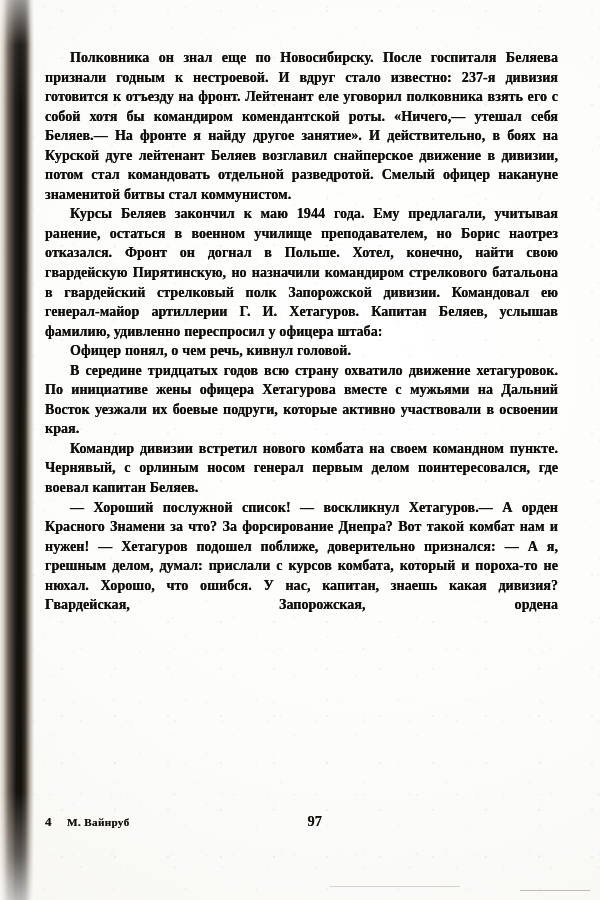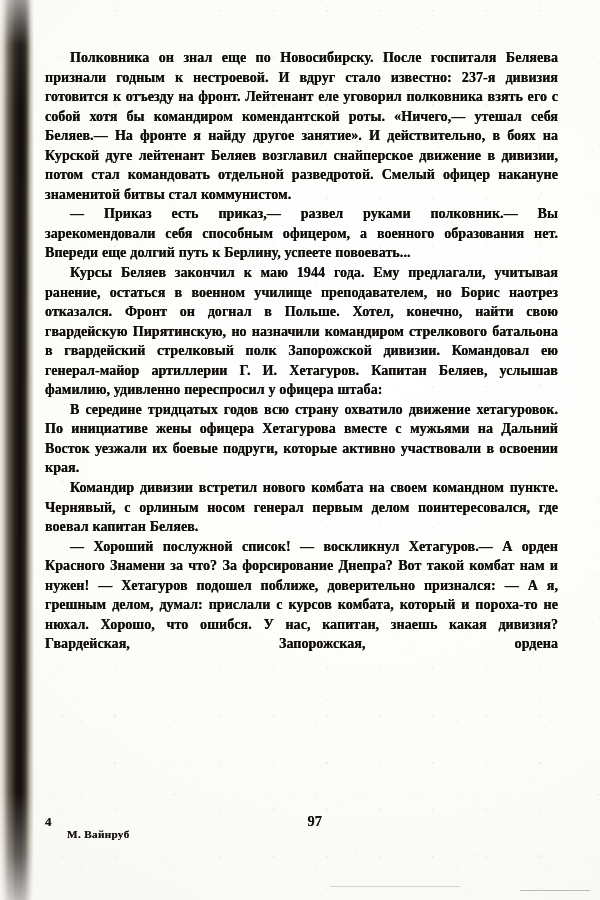--- a/index.html
+++ b/index.html
@@ -123,21 +123,21 @@
     left: 0;
     top: 2px;
     font-size: 13px;
     font-weight: 700;
     color: #14100c;
     text-shadow: 0 0 0.5px rgba(10,8,6,0.7);
   }
   #sig-author {
     position: absolute;
     left: 22px;
-    top: 16px;
+    top: 4px;
     font-size: 11.2px;
     font-weight: 700;
     letter-spacing: 0.03em;
     color: #14100c;
     text-shadow: 0 0 0.5px rgba(10,8,6,0.7);
   }
   #page-number {
     position: absolute;
     left: 237px;
     top: 1px;
@@ -166,22 +166,22 @@
 
   <div id="paper-field"></div>
   <div id="paper-speckle"></div>
 
   <div id="gutter-shadow"></div>
   <div id="gutter-skew"></div>
   <div id="gutter-shadow-taper"></div>
 
   <div id="text-column">
     <p class="para">Полковника он знал еще по Новосибирску. После госпиталя Беляева признали годным к нестроевой. И вдруг стало известно: 237-я дивизия готовится к отъезду на фронт. Лейтенант еле уговорил полковника взять его с собой хотя бы командиром комендантской роты. «Ничего,— утешал себя Беляев.— На фронте я найду другое занятие». И действительно, в боях на Курской дуге лейтенант Беляев возглавил снайперское движение в дивизии, потом стал командовать отдельной разведротой. Смелый офицер накануне знаменитой битвы стал коммунистом.</p>
-    <p class="para">— Приказ есть приказ,— развел руками полковник.— Вы зарекомендовали себя способным офицером, а военного образования нет. Впереди еще долгий путь к Берлину, успеете повоевать...</p>
     <p class="para">Курсы Беляев закончил к маю 1944 года. Ему предлагали, учитывая ранение, остаться в военном училище преподавателем, но Борис наотрез отказался. Фронт он догнал в Польше. Хотел, конечно, найти свою гвардейскую Пирятинскую, но назначили командиром стрелкового батальона в гвардейский стрелковый полк Запорожской дивизии. Командовал ею генерал-майор артиллерии Г. И. Хетагуров. Капитан Беляев, услышав фамилию, удивленно переспросил у офицера штаба:</p>
+    <p class="para">Офицер понял, о чем речь, кивнул головой.</p>
     <p class="para">В середине тридцатых годов всю страну охватило движение хетагуровок. По инициативе жены офицера Хетагурова вместе с мужьями на Дальний Восток уезжали их боевые подруги, которые активно участвовали в освоении края.</p>
     <p class="para">Командир дивизии встретил нового комбата на своем командном пункте. Чернявый, с орлиным носом генерал первым делом поинтересовался, где воевал капитан Беляев.</p>
     <p class="para">— Хороший послужной список! — воскликнул Хетагуров.— А орден Красного Знамени за что? За форсирование Днепра? Вот такой комбат нам и нужен! — Хетагуров подошел поближе, доверительно признался: — А я, грешным делом, думал: прислали с курсов комбата, который и пороха-то не нюхал. Хорошо, что ошибся. У нас, капитан, знаешь какая дивизия? Гвардейская, Запорожская, ордена</p>
   </div>
 
   <div id="footer">
     <span id="sig-number">4</span>
     <span id="sig-author">М. Вайнруб</span>
     <span id="page-number">97</span>
   </div>

